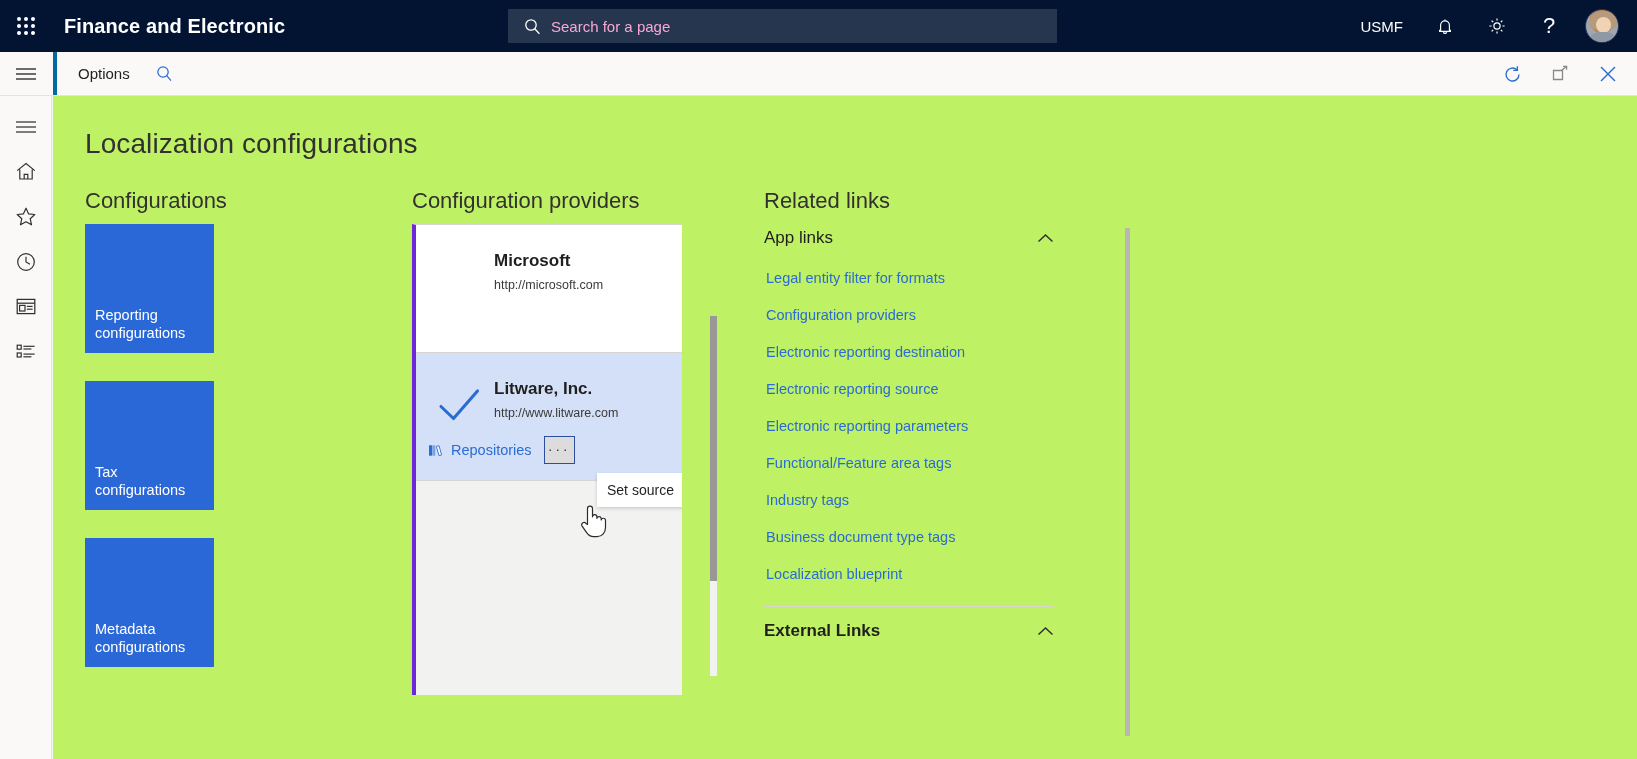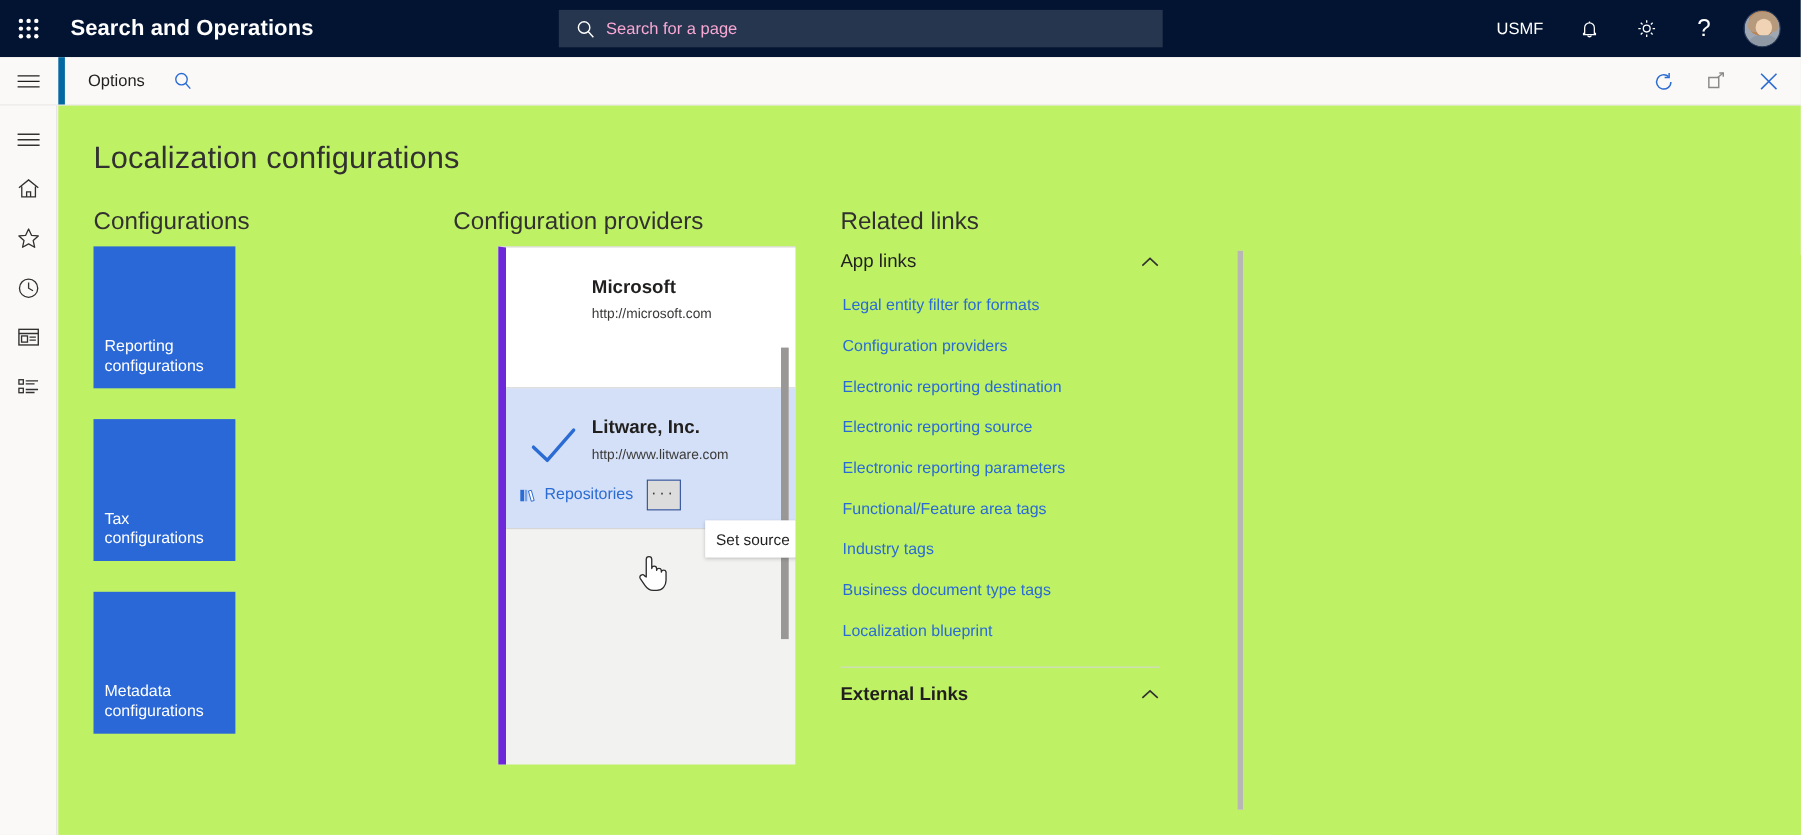--- a/index.html
+++ b/index.html
@@ -85,21 +85,21 @@
   }
   #hamburger {
     position: absolute; left: 0; top: 0;
     width: 52px; height: 44px;
     display: flex; align-items: center; justify-content: center;
     cursor: pointer;
   }
   #cmd-left {
     position: absolute; left: 53px; top: 0; height: 43px;
     display: flex; align-items: center;
-    border-left: 6px solid #0369a1;
+    border-left: 4px solid #0369a1;
     padding-left: 13px;
   }
   #options-btn {
     font-size: 15px; color: #201f1e;
     padding: 6px 8px; cursor: pointer;
   }
   #cmd-search-btn {
     margin-left: 12px; padding: 4px 6px; cursor: pointer;
     display: flex; align-items: center;
   }
@@ -170,24 +170,23 @@
   }
 
   
   #providers-col {
     position: absolute; left: 359px; top: 92px; width: 290px;
   }
   #providers-panel {
     position: absolute; left: 0; top: 36px;
     width: 270px; height: 471px;
     background: #f2f2f1;
-    border-left: 7px solid #6d28d9;
+    border-left: 4px solid #6d28d9;
     border-top: 1px solid #d8d6d4;
     overflow: hidden;
-    margin-left: 41px;
   }
   .provider-card {
     width: 269px; min-height: 128px;
     border-bottom: 1px solid #d8d6d4;
     background: #ffffff;
     position: relative;
     cursor: pointer;
   }
   .provider-card.selected { background: #d4e0f7; }
   .provider-check {
@@ -309,21 +308,21 @@
         <i></i>
         <i></i>
         <i></i>
         <i></i>
         <i></i>
         <i></i>
         <i></i>
     </span>
   </div>
 
-  <div id="app-title">Search and Operations</div>
+  <div id="app-title">Finance and Electronic</div>
 
   <div id="nav-search">
     <svg class="mag" width="17" height="17" viewBox="0 0 17 17">
       <circle cx="7" cy="7" r="5.2" fill="none" stroke="#ffffff" stroke-width="1.3"></circle>
       <line x1="10.7" y1="10.7" x2="15.4" y2="15.8" stroke="#ffffff" stroke-width="1.3"></line>
     </svg>
     <span class="ph">Search for a page</span>
   </div>
 
   <div id="nav-right">

